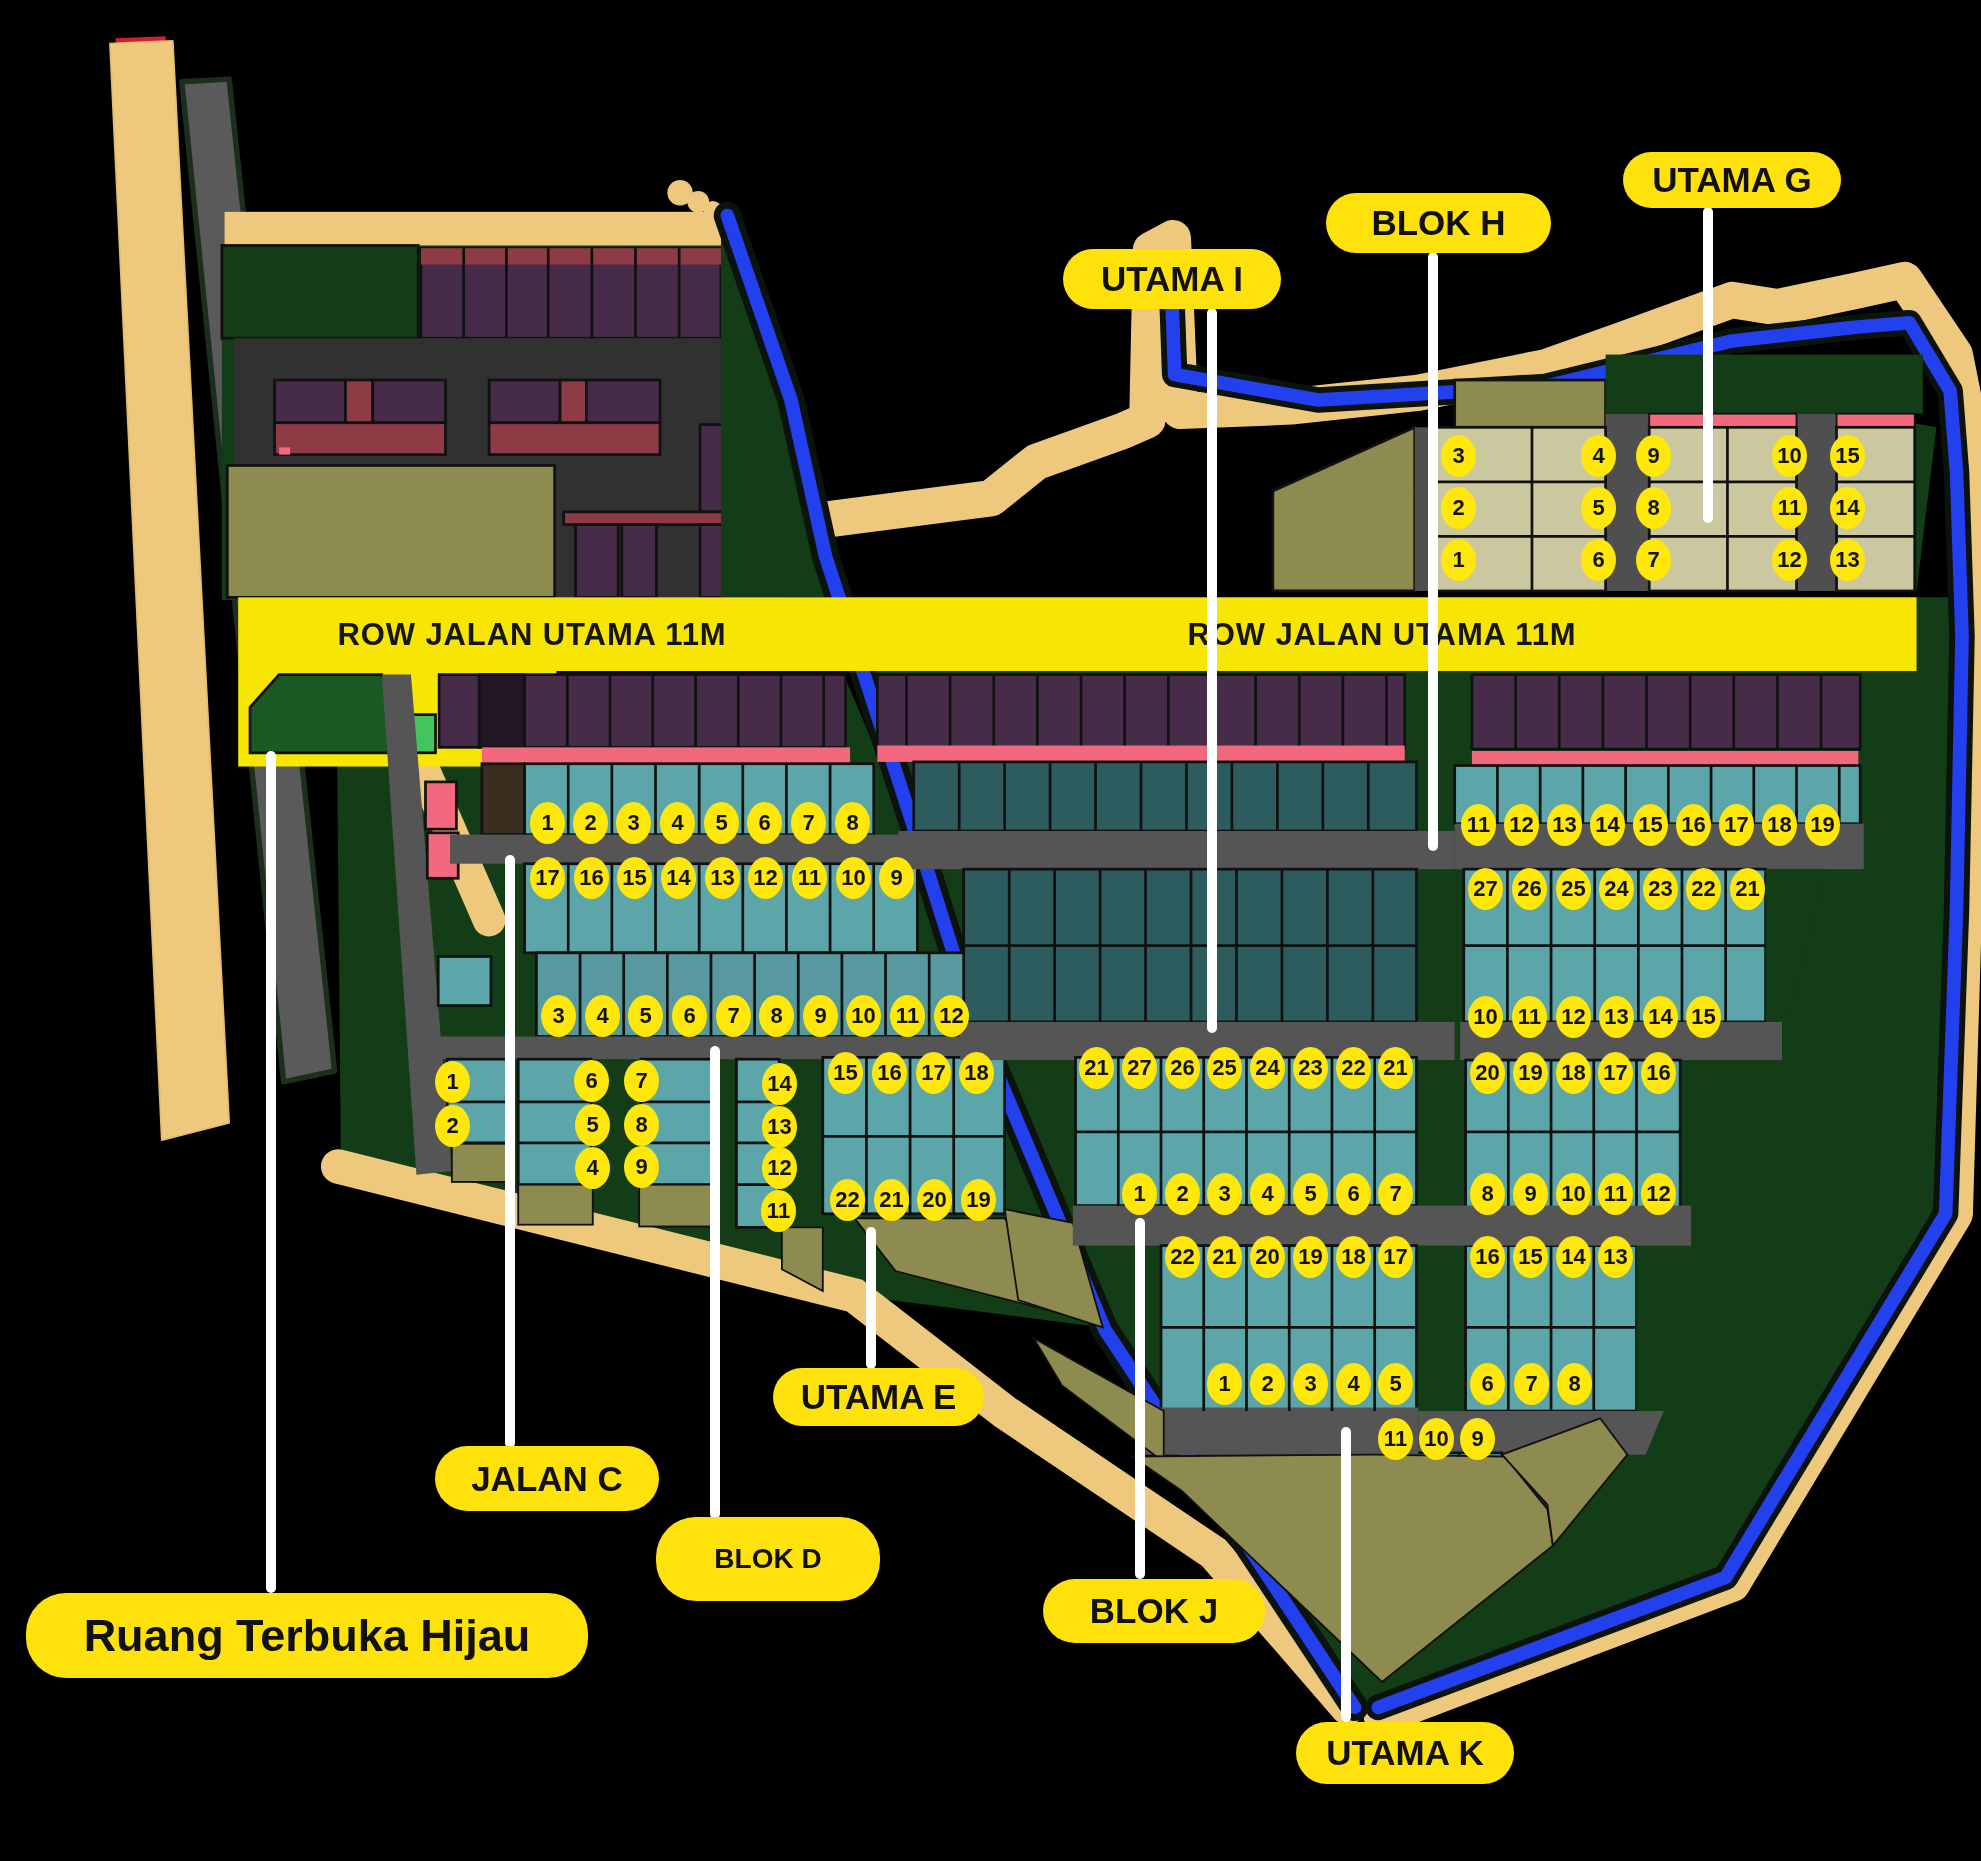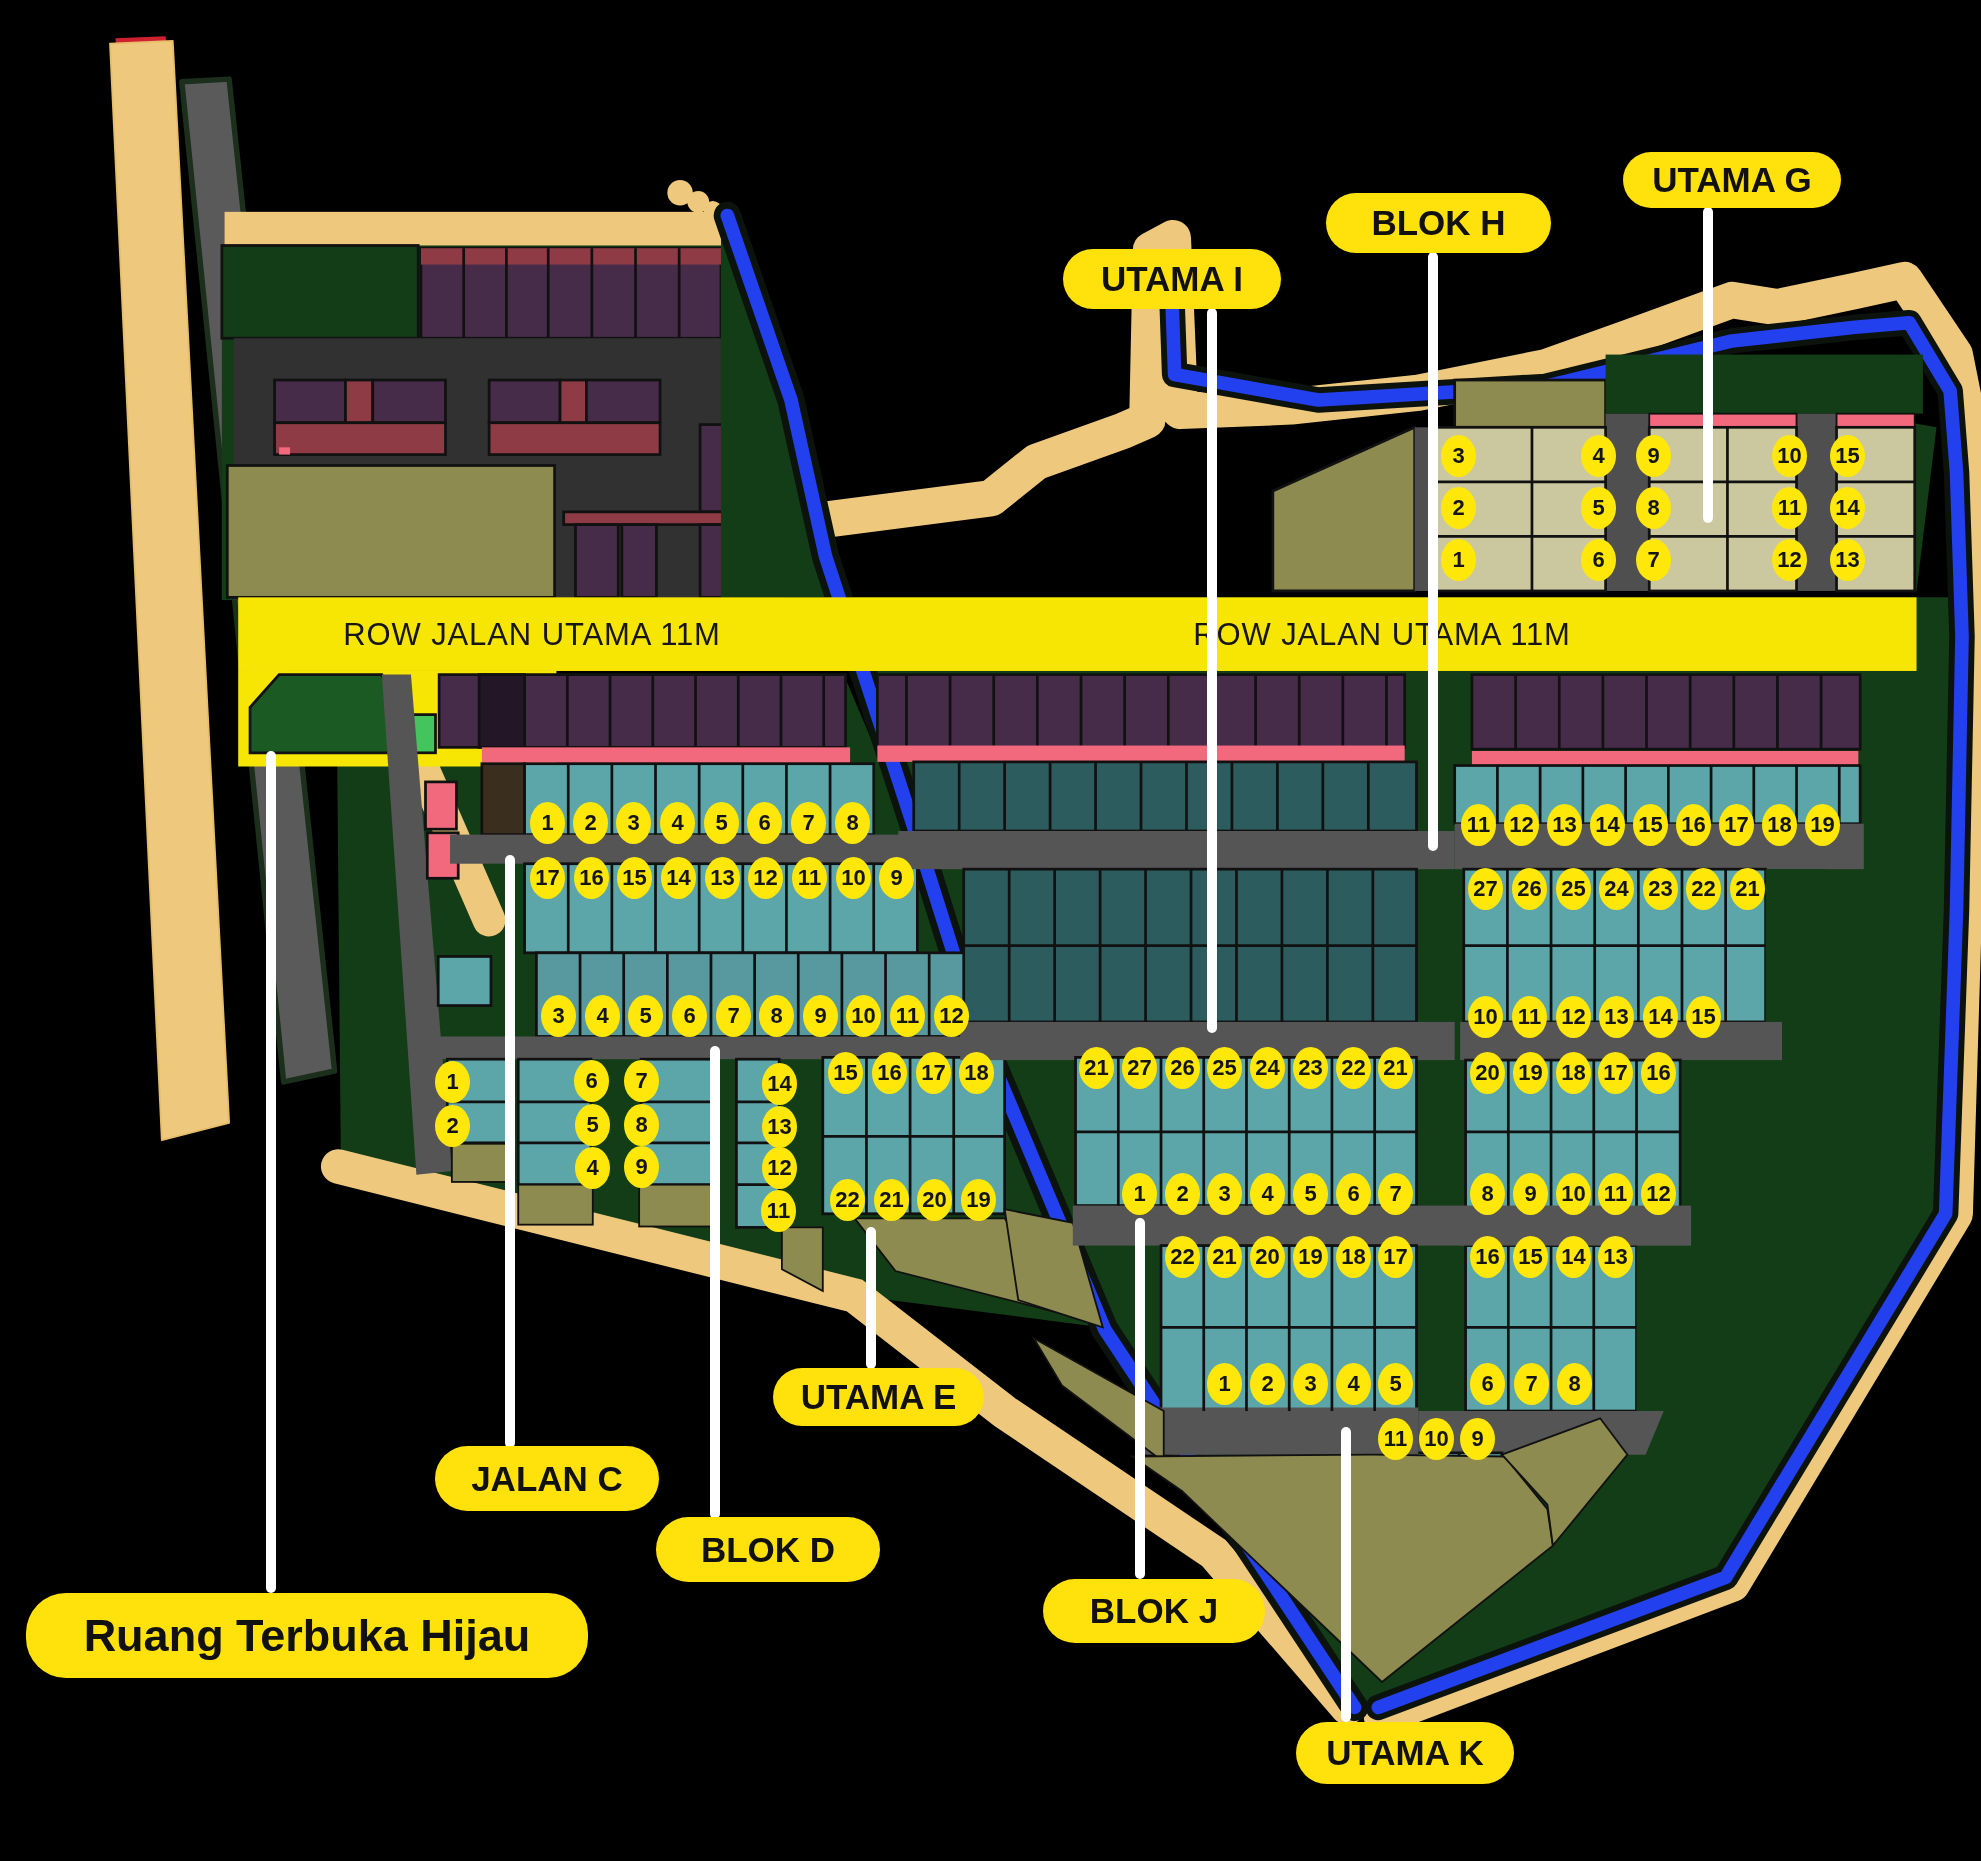--- a/index.html
+++ b/index.html
@@ -1,20 +1,20 @@
 <!DOCTYPE html>
 <html style="font-size:14.5px"><head>
 <meta charset="utf-8">
 <style>
   html,body{margin:0;padding:0;background:#000;}
   .stage{position:relative;width:1982px;height:1862px;background:#000;overflow:hidden;
          font-family:"Liberation Sans", sans-serif;}
   .stage svg{position:absolute;left:0;top:0;z-index:0;}
   .leader{position:absolute;width:10px;border-radius:5.5px;background:#fff;z-index:2;}
-  .banner-text{position:absolute;transform:translate(-50%,-50%);font-weight:400;font-size:31px;
+  .banner-text{position:absolute;transform:translate(-50%,-50%);font-weight:700;font-size:31px;
                color:#161616;letter-spacing:0.9px;white-space:nowrap;z-index:2;}
   .pill{position:absolute;background:#ffe10c;border-radius:40px;display:flex;align-items:center;
         justify-content:center;font-weight:700;color:#111;z-index:4;white-space:nowrap;}
   .lot-circle{position:absolute;width:35px;height:42px;border-radius:50%;background:#ffe70a;
               display:flex;align-items:center;justify-content:center;font-weight:700;font-size:22px;
               color:#141414;z-index:3;}
 </style>
 </head>
 <body>
 
@@ -449,21 +449,21 @@
       <div class="lot-circle" style="left: 1250px; top: 1363px; background: rgb(255, 231, 10);">2</div>
       <div class="lot-circle" style="left: 1293px; top: 1363px; background: rgb(255, 231, 10);">3</div>
       <div class="lot-circle" style="left: 1336px; top: 1363px; background: rgb(255, 231, 10);">4</div>
       <div class="lot-circle" style="left: 1378px; top: 1363px; background: rgb(255, 231, 10);">5</div>
       <div class="lot-circle" style="left: 1378px; top: 1418px; background: rgb(255, 231, 10);">11</div>
       <div class="lot-circle" style="left: 1419px; top: 1418px; background: rgb(255, 231, 10);">10</div>
       <div class="lot-circle" style="left: 1460px; top: 1418px; background: rgb(255, 231, 10);">9</div>
     </div>
   <div id="pill-layer">
       <div class="pill" style="left: 435px; top: 1446px; width: 224px; height: 65px; font-size: 35px; background: rgb(255, 225, 12);">JALAN C</div>
-      <div class="pill" style="left: 656px; top: 1517px; width: 224px; height: 65px; font-size: 35px; background: rgb(255, 225, 12);">BLOK D</div>
+      <div class="pill" style="left: 656px; top: 1517px; width: 224px; height: 84px; font-size: 28px; background: rgb(255, 225, 12);">BLOK D</div>
       <div class="pill" style="left: 773px; top: 1368px; width: 211px; height: 58px; font-size: 35px; background: rgb(255, 225, 12);">UTAMA E</div>
       <div class="pill" style="left: 1623px; top: 152px; width: 218px; height: 56px; font-size: 35px; background: rgb(255, 225, 12);">UTAMA G</div>
       <div class="pill" style="left: 1326px; top: 193px; width: 225px; height: 60px; font-size: 35px; background: rgb(255, 225, 12);">BLOK H</div>
       <div class="pill" style="left: 1063px; top: 249px; width: 218px; height: 60px; font-size: 35px; background: rgb(255, 225, 12);">UTAMA I</div>
       <div class="pill" style="left: 1043px; top: 1579px; width: 222px; height: 64px; font-size: 35px; background: rgb(255, 225, 12);">BLOK J</div>
       <div class="pill" style="left: 1296px; top: 1722px; width: 218px; height: 62px; font-size: 35px; background: rgb(255, 225, 12);">UTAMA K</div>
       <div class="pill" style="left: 26px; top: 1593px; width: 562px; height: 85px; font-size: 45px; background: rgb(255, 225, 12);">Ruang Terbuka Hijau</div>
     </div>
 </div>
 

